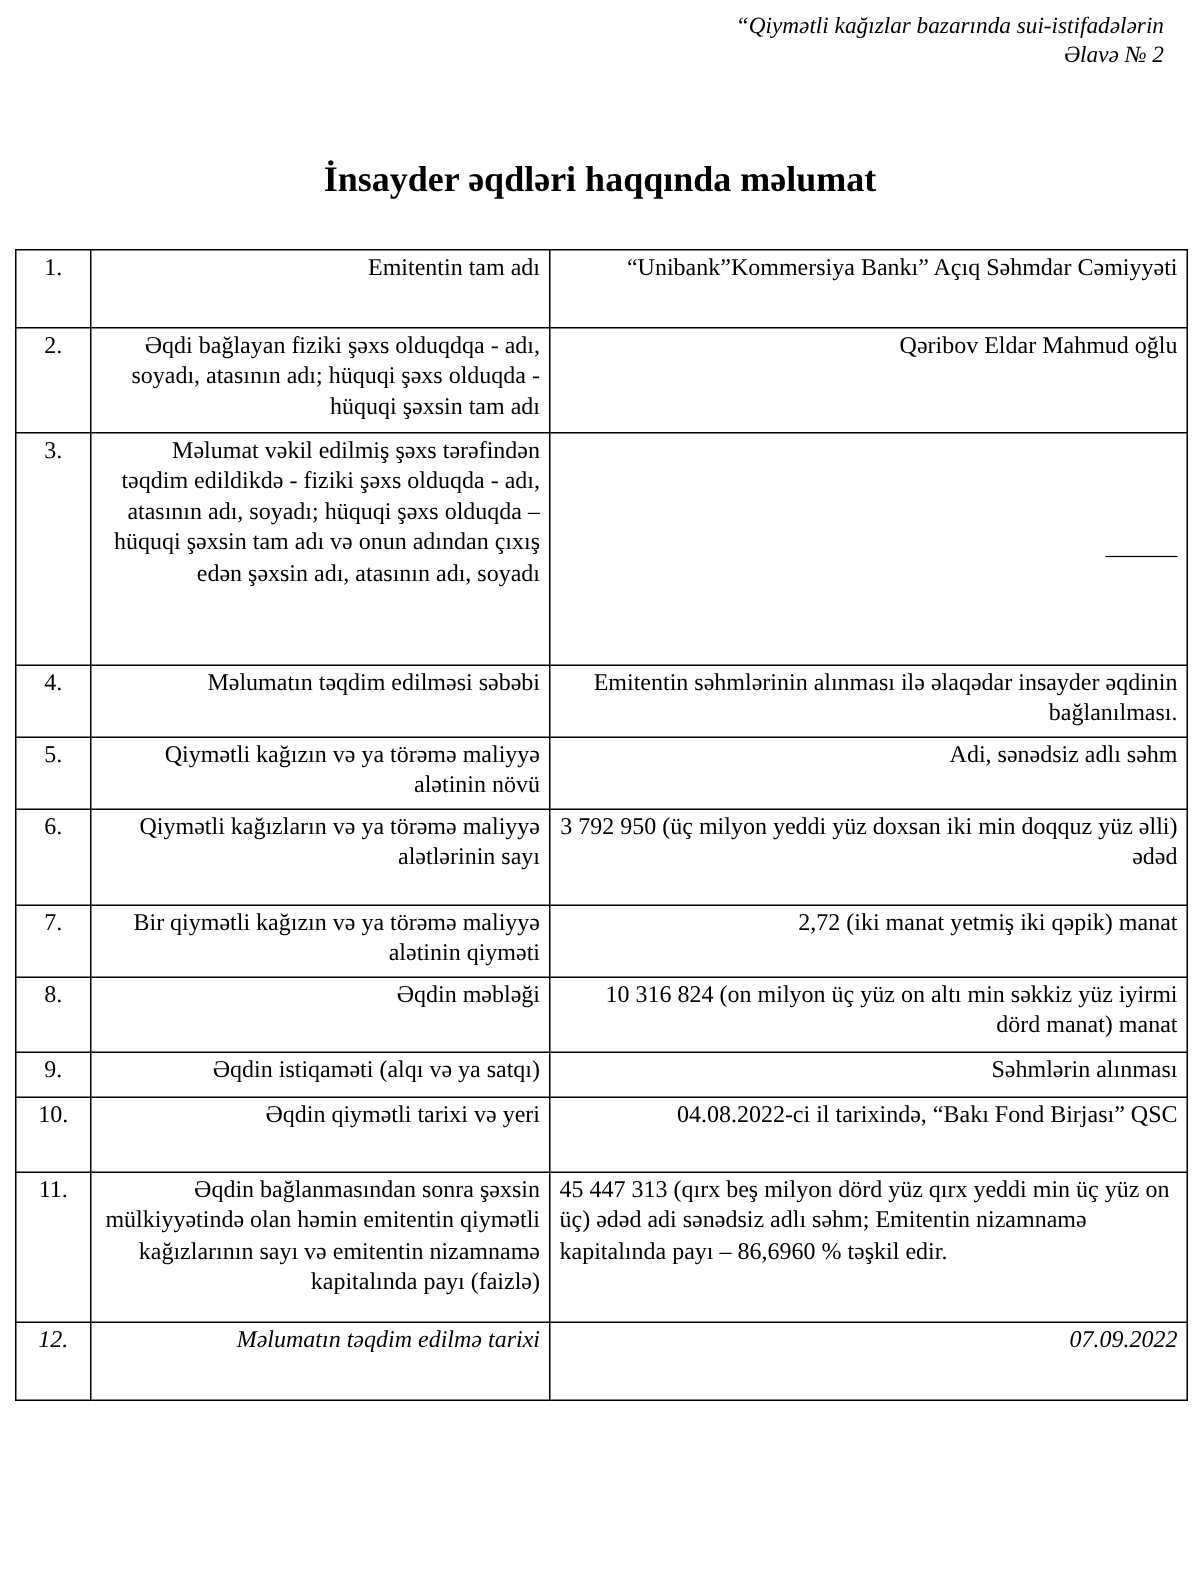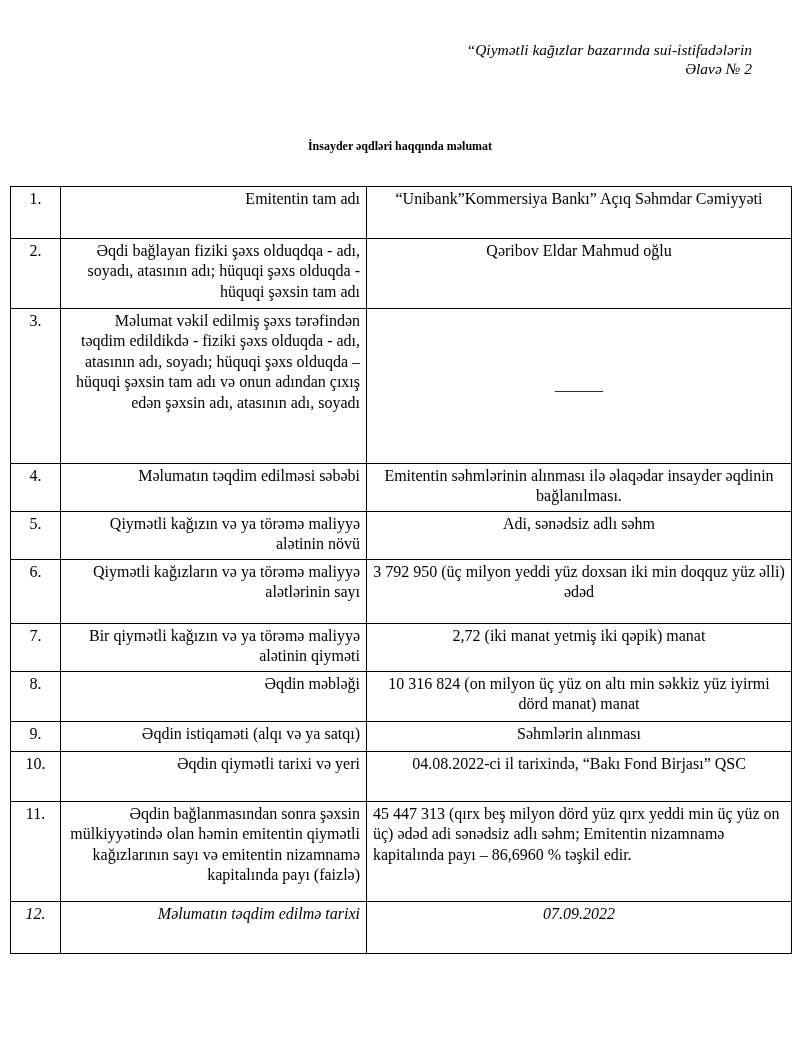--- a/index.html
+++ b/index.html
@@ -9,34 +9,33 @@
   }
   body {
     width: 800px;
     height: 1061px;
     font-family: "Liberation Serif", serif;
     color: #000;
     position: relative;
   }
   .doc-header {
     padding-top: 8px;
-    padding-right: 48px;
+    padding-right: 24px;
     text-align: right;
     font-style: italic;
     font-size: 15.5px;
     line-height: 1.25;
-    margin-top: 32px;
   }
   .doc-header .annex {
     font-weight: normal;
   }
   .doc-title {
     text-align: center;
     font-weight: bold;
-    font-size: 12px;
+    font-size: 24px;
     margin-top: 60px;
     margin-bottom: 32px;
   }
   table.info-table {
     border-collapse: collapse;
     margin-left: 10px;
     width: 781px;
     table-layout: fixed;
     font-size: 16px;
     line-height: 1.28;
@@ -47,21 +46,21 @@
     vertical-align: top;
     overflow: hidden;
   }
   td.num {
     text-align: center;
   }
   td.label {
     text-align: right;
   }
   td.value {
-    text-align: center;
+    text-align: right;
   }
   td.value.left {
     text-align: left;
   }
   td.value.v-center {
     vertical-align: middle;
   }
   col.c-num   { width: 50px; }
   col.c-label { width: 306px; }
   col.c-value { width: 425px; }

